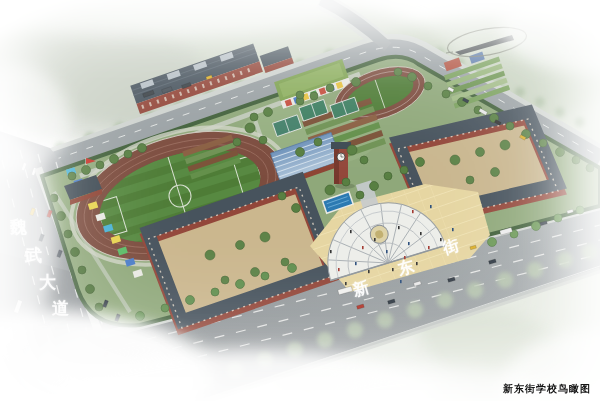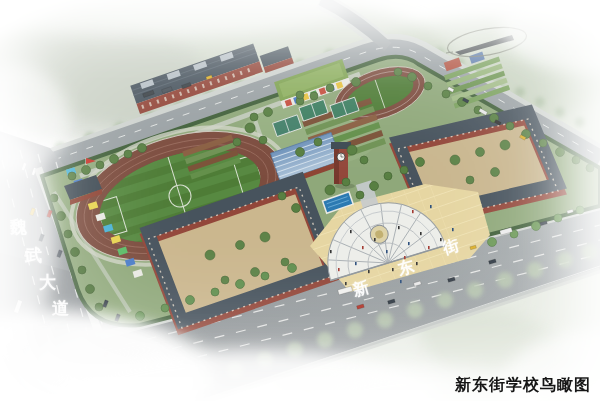--- a/index.html
+++ b/index.html
@@ -3,21 +3,21 @@
 <meta charset="utf-8">
 <style>
   html,body{margin:0;padding:0;background:#fff;}
   #stage{position:relative;width:600px;height:401px;overflow:hidden;background:#fff;
          font-family:"Liberation Sans","DejaVu Sans",sans-serif;}
   #stage svg{position:absolute;left:0;top:0;}
   .road-char{position:absolute;color:#fff;font-size:17px;font-weight:600;line-height:1;
              text-shadow:0 0 2px rgba(255,255,255,.55);opacity:.96;}
   .street-char{position:absolute;color:#fff;font-size:16px;font-weight:600;line-height:1;
                transform:rotate(-16deg);text-shadow:0 0 2px rgba(255,255,255,.5);opacity:.96;}
-  #caption{position:absolute;right:9px;bottom:5px;font-size:16px;font-weight:700;
+  #caption{position:absolute;right:9px;bottom:5px;font-size:10px;font-weight:700;
            color:#161616;letter-spacing:1px;}
   #vignette{position:absolute;inset:0;pointer-events:none;
             box-shadow:inset 0 0 55px 26px rgba(255,255,255,.95),
                        inset 0 0 130px 45px rgba(255,255,255,.45);}
 </style>
 </head>
 <body>
 
 <div id="stage">
 <svg width="600" height="401" viewBox="0 0 600 401">

